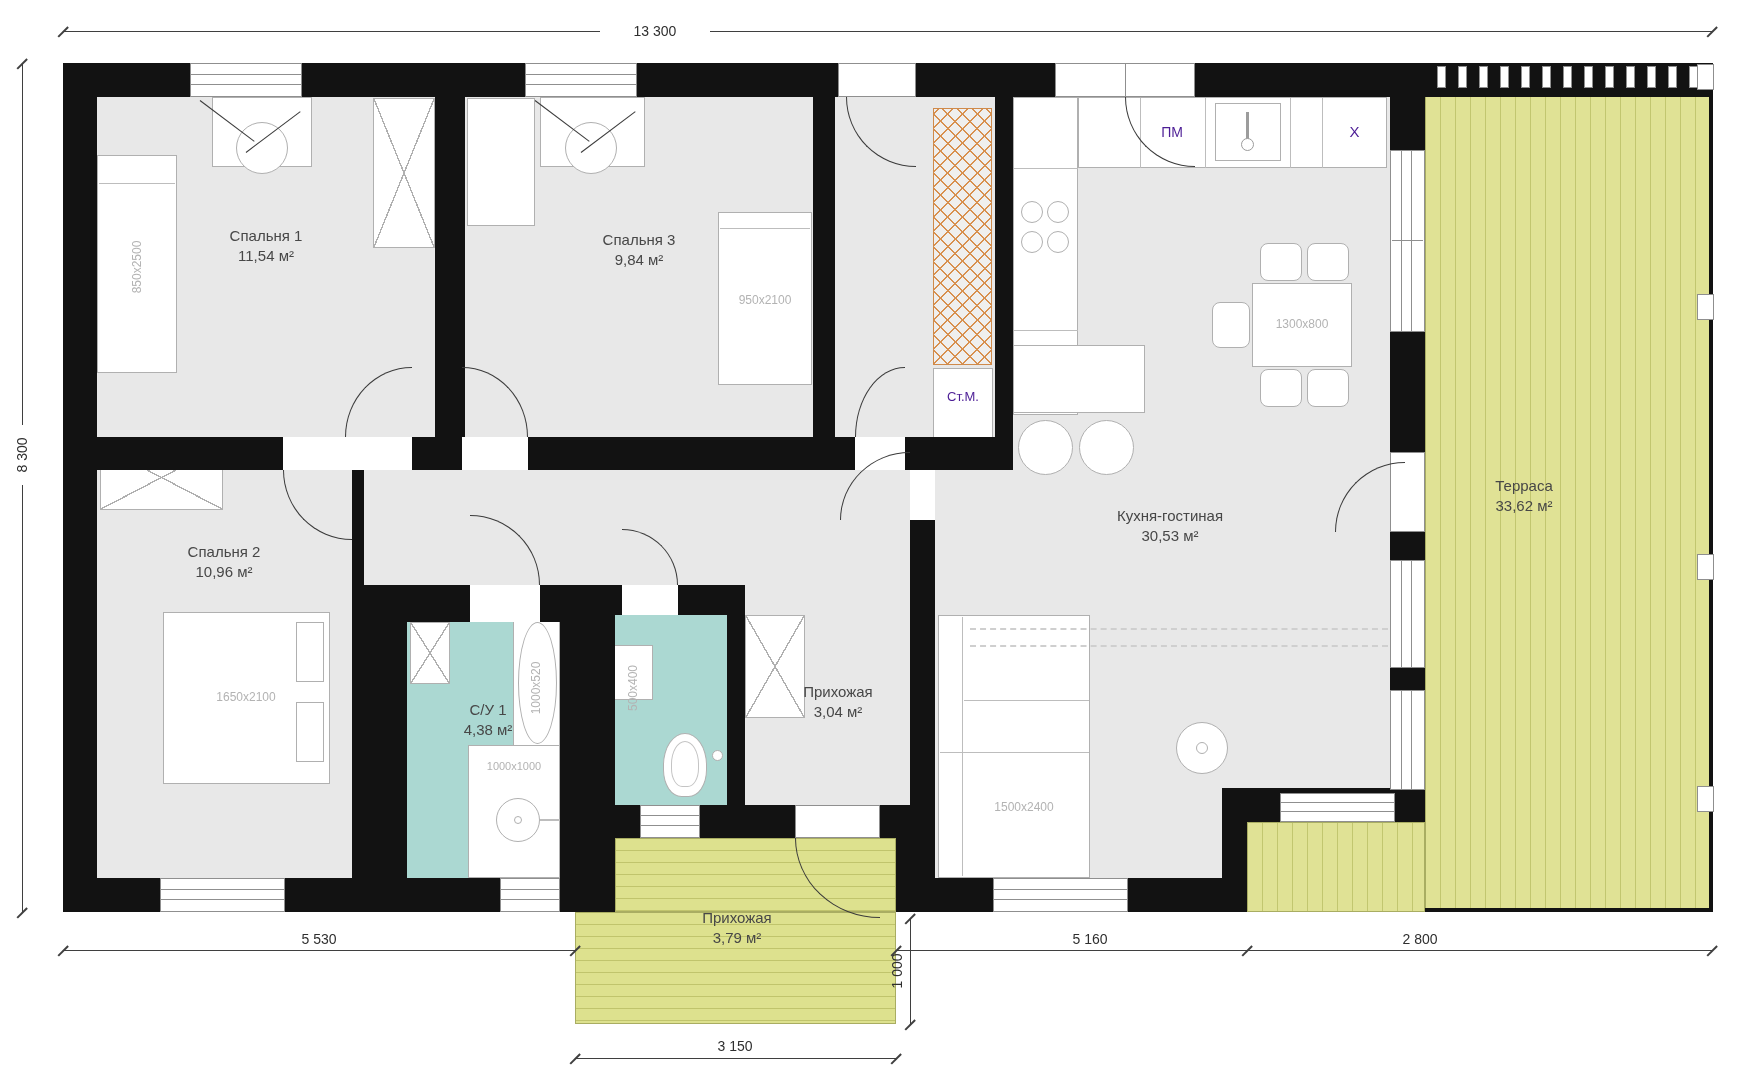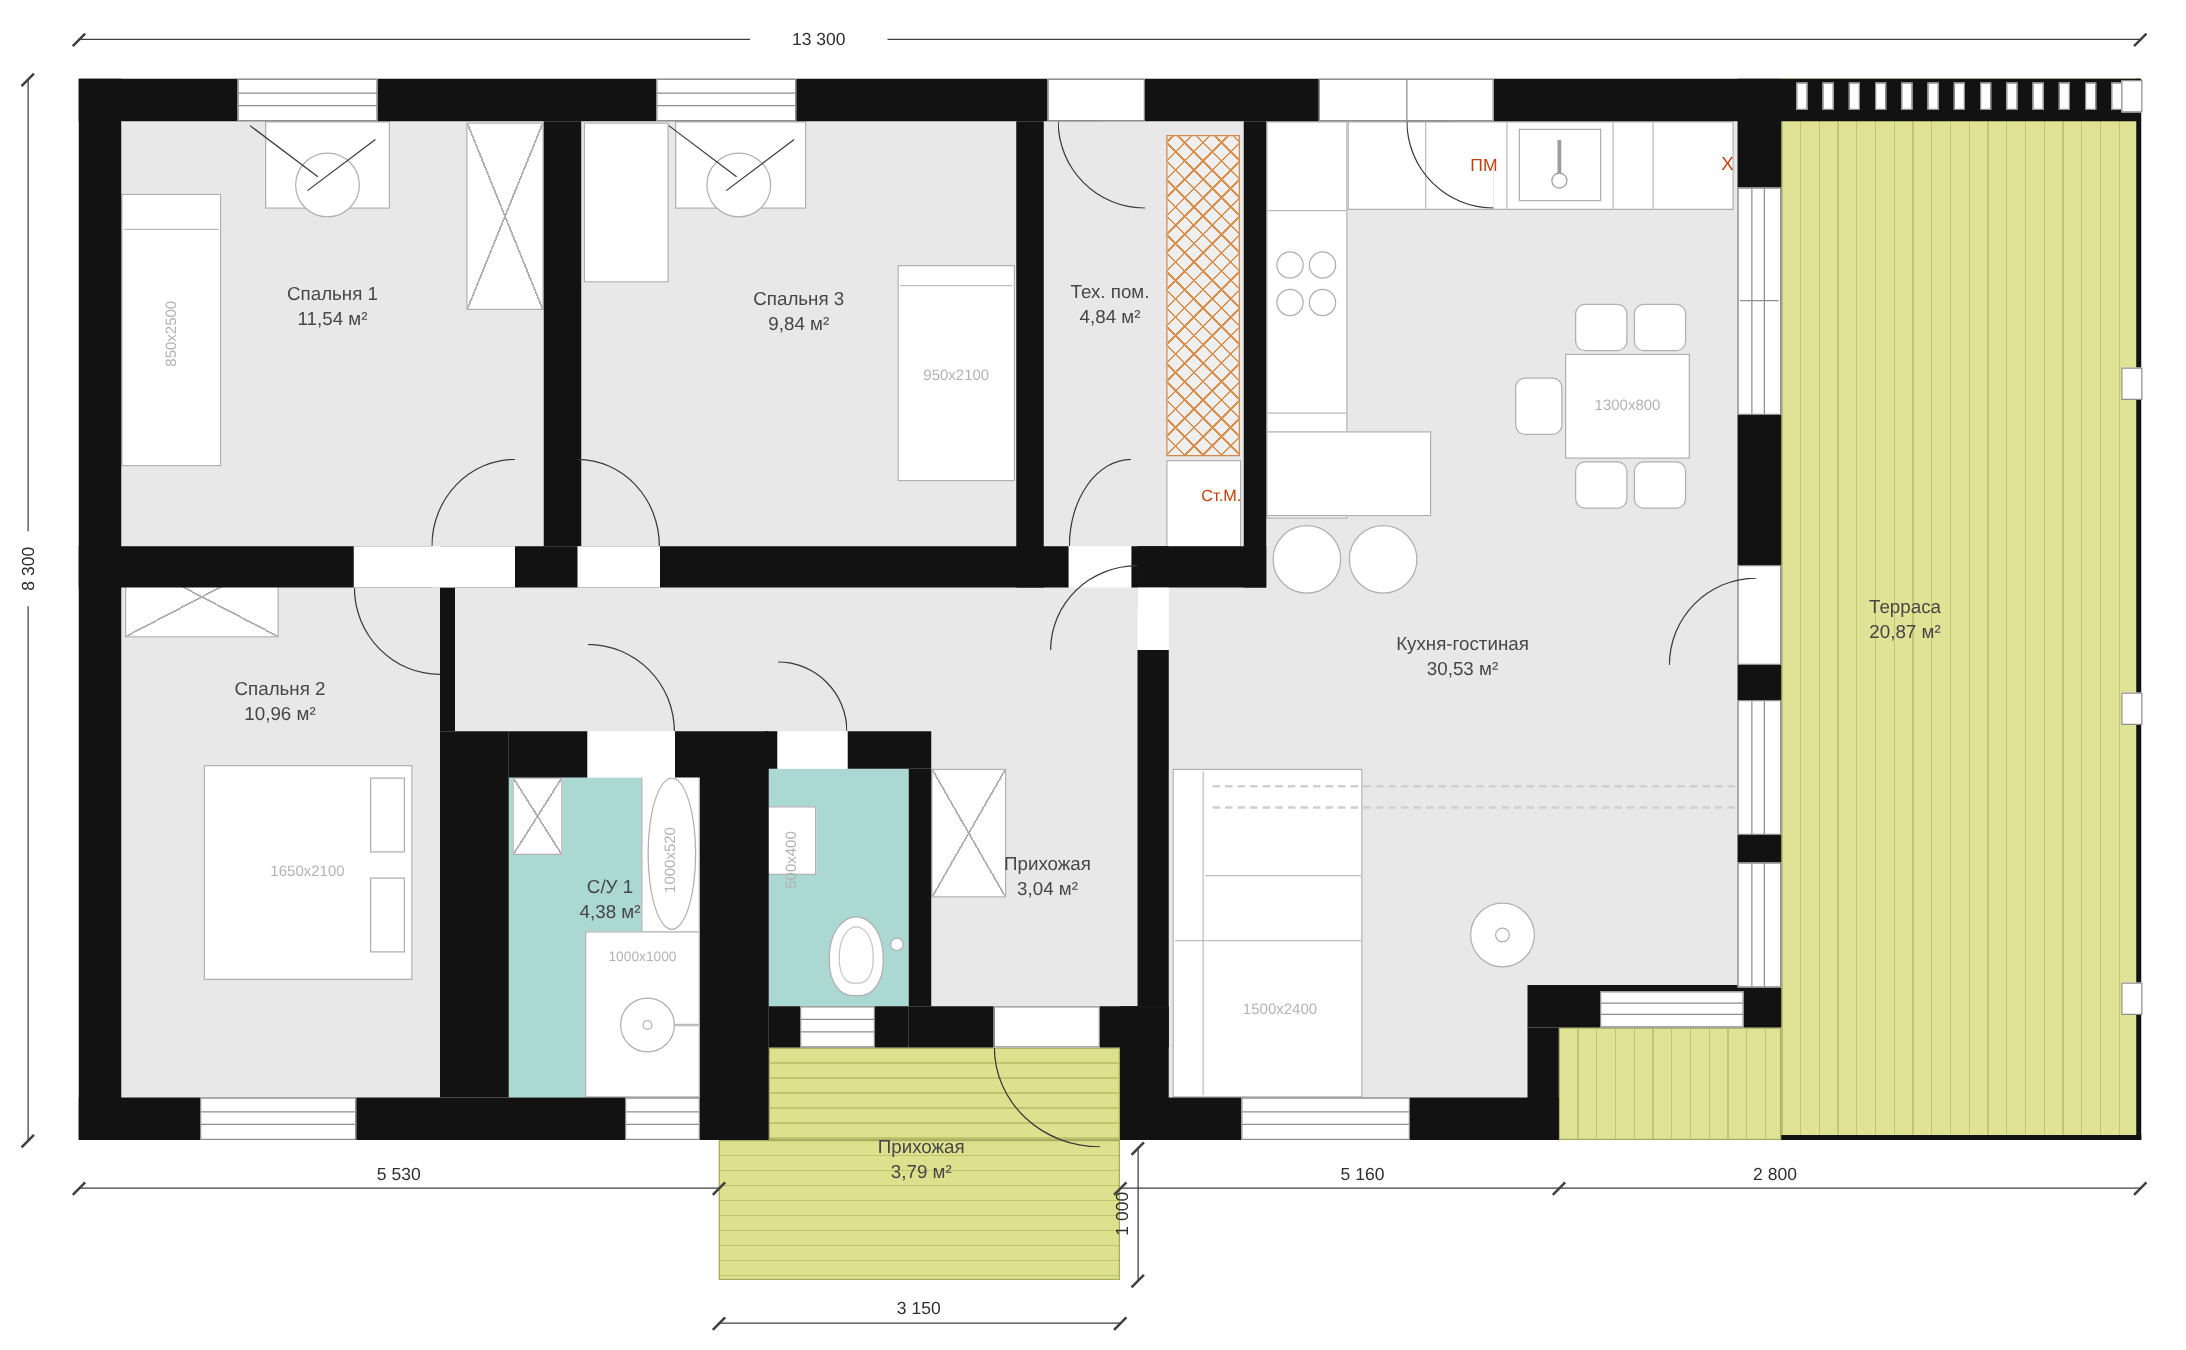--- a/index.html
+++ b/index.html
@@ -27,21 +27,21 @@
   .winh::before{top:30%}.winh::after{top:62%}
   .winv::before,.winv::after{content:"";position:absolute;top:-1px;bottom:-1px;border-left:1px solid #8f8f8f}
   .winv::before{left:30%}.winv::after{left:62%}
   .open{position:absolute;background:#fff}
   .arc{position:absolute;box-sizing:border-box}
   .arc.tl{border-top:1.6px solid #3a3a3a;border-left:1.6px solid #3a3a3a;border-top-left-radius:100% 100%}
   .arc.tr{border-top:1.6px solid #3a3a3a;border-right:1.6px solid #3a3a3a;border-top-right-radius:100% 100%}
   .arc.bl{border-bottom:1.6px solid #3a3a3a;border-left:1.6px solid #3a3a3a;border-bottom-left-radius:100% 100%}
   .rlabel{position:absolute;width:200px;color:#474747;font-size:15px;line-height:20px;text-align:center}
   .flabel{position:absolute;color:#b3b3b3;font-size:12px;text-align:center;white-space:nowrap}
-  .glabel{position:absolute;color:#c2410c;font-size:13px;text-align:right;white-space:nowrap}
+  .glabel{position:absolute;color:#4c1d95;font-size:13px;text-align:center;white-space:nowrap}
   .rot{transform:rotate(-90deg)}
   .dimline{position:absolute;background:#3f3f3f}
   .tick{position:absolute;width:14px;height:1.5px;background:#3f3f3f;transform:rotate(-45deg)}
   .dlabel{position:absolute;color:#2f2f2f;font-size:14px;text-align:center;white-space:nowrap}
   .post{position:absolute;background:#fff;border:1px solid #8f8f8f;box-sizing:border-box}
 </style>
 </head>
 <body>
 
 <div class="canvas">
@@ -216,31 +216,27 @@
   <div class="post" style="left:1697px;top:786px;width:17px;height:26px"></div>
 
   <div class="rlabel" style="left:166px;top:226px">
     <div>Спальня 1</div>
     <div>11,54 м²</div>
   </div>
   <div class="rlabel" style="left:539px;top:230px">
     <div>Спальня 3</div>
     <div>9,84 м²</div>
   </div>
-  <div class="rlabel" style="left:788px;top:224px">
-    <div>Тех. пом.</div>
-    <div>4,84 м²</div>
-  </div>
   <div class="rlabel" style="left:1070px;top:506px">
     <div>Кухня-гостиная</div>
     <div>30,53 м²</div>
   </div>
   <div class="rlabel" style="left:1424px;top:476px">
     <div>Терраса</div>
-    <div>20,87 м²</div>
+    <div>33,62 м²</div>
   </div>
   <div class="rlabel" style="left:124px;top:542px">
     <div>Спальня 2</div>
     <div>10,96 м²</div>
   </div>
   <div class="rlabel" style="left:388px;top:700px">
     <div>С/У 1</div>
     <div>4,38 м²</div>
   </div>
   <div class="rlabel" style="left:738px;top:682px">

